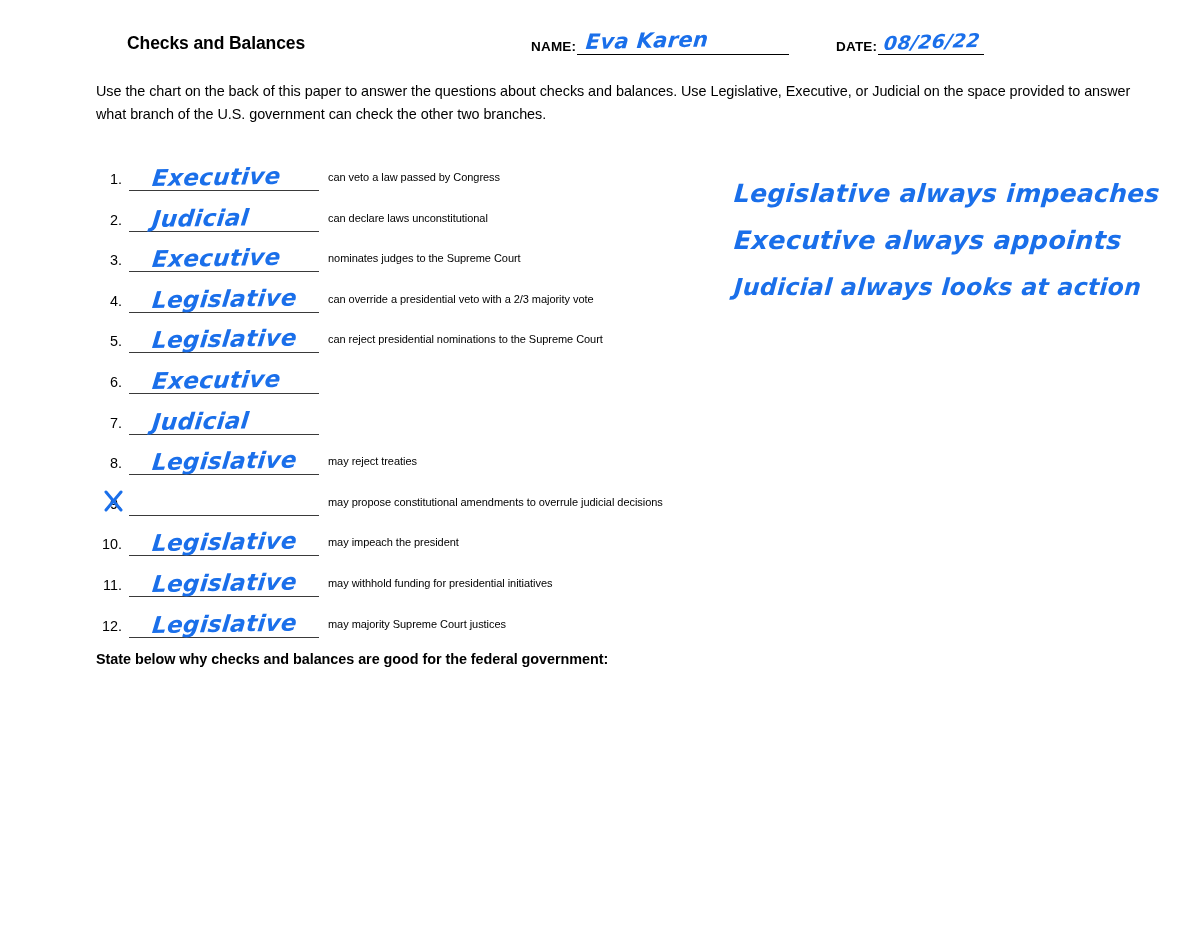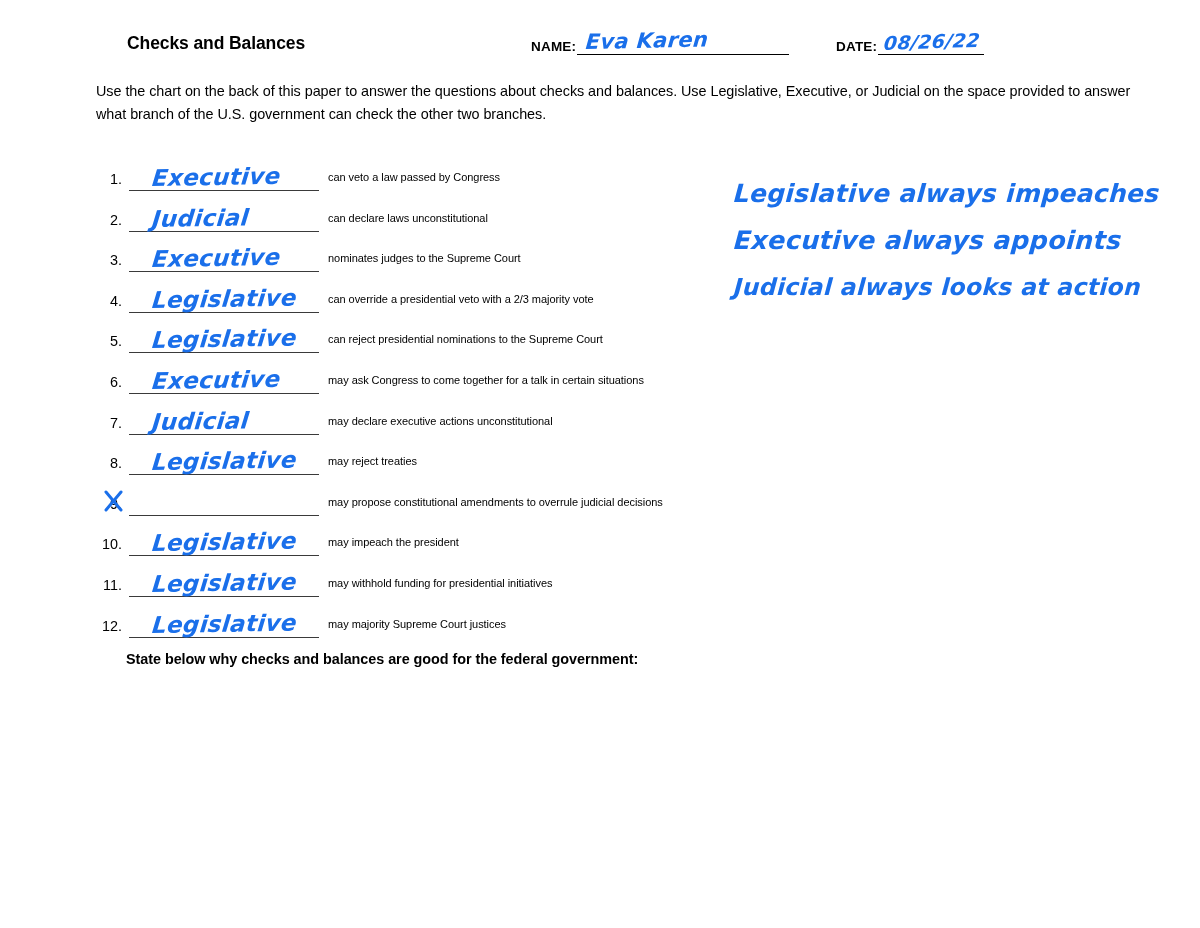--- a/index.html
+++ b/index.html
@@ -178,21 +178,20 @@
 
   
   .closing {
     position: absolute;
     left: 95px;
     top: 651px;
     font-size: 14.4px;
     font-weight: bold;
     letter-spacing: -0.05px;
     white-space: nowrap;
-    margin-left: 30px;
   }
 </style>
 </head>
 <body>
 
 <div class="page">
 
   <div class="header-row">
     <div class="doc-title">Checks and Balances</div>
 
@@ -247,28 +246,26 @@
         <div class="qblank">
           <span class="hand qanswer">Legislative</span>
         </div>
         <div class="qtext">can reject presidential nominations to the Supreme Court</div>
       </div>
       <div class="qrow">
         <div class="qnum">6.</div>
         <div class="qblank">
           <span class="hand qanswer">Executive</span>
         </div>
-        <div class="qtext">may ask Congress to come together for a talk in certain situations</div>
       </div>
       <div class="qrow">
         <div class="qnum">7.</div>
         <div class="qblank">
           <span class="hand qanswer">Judicial</span>
         </div>
-        <div class="qtext">may declare executive actions unconstitutional</div>
       </div>
       <div class="qrow">
         <div class="qnum">8.</div>
         <div class="qblank">
           <span class="hand qanswer">Legislative</span>
         </div>
         <div class="qtext">may reject treaties</div>
       </div>
       <div class="qrow">
         <div class="qnum qnum-struck">9.<span class="strike-x">

